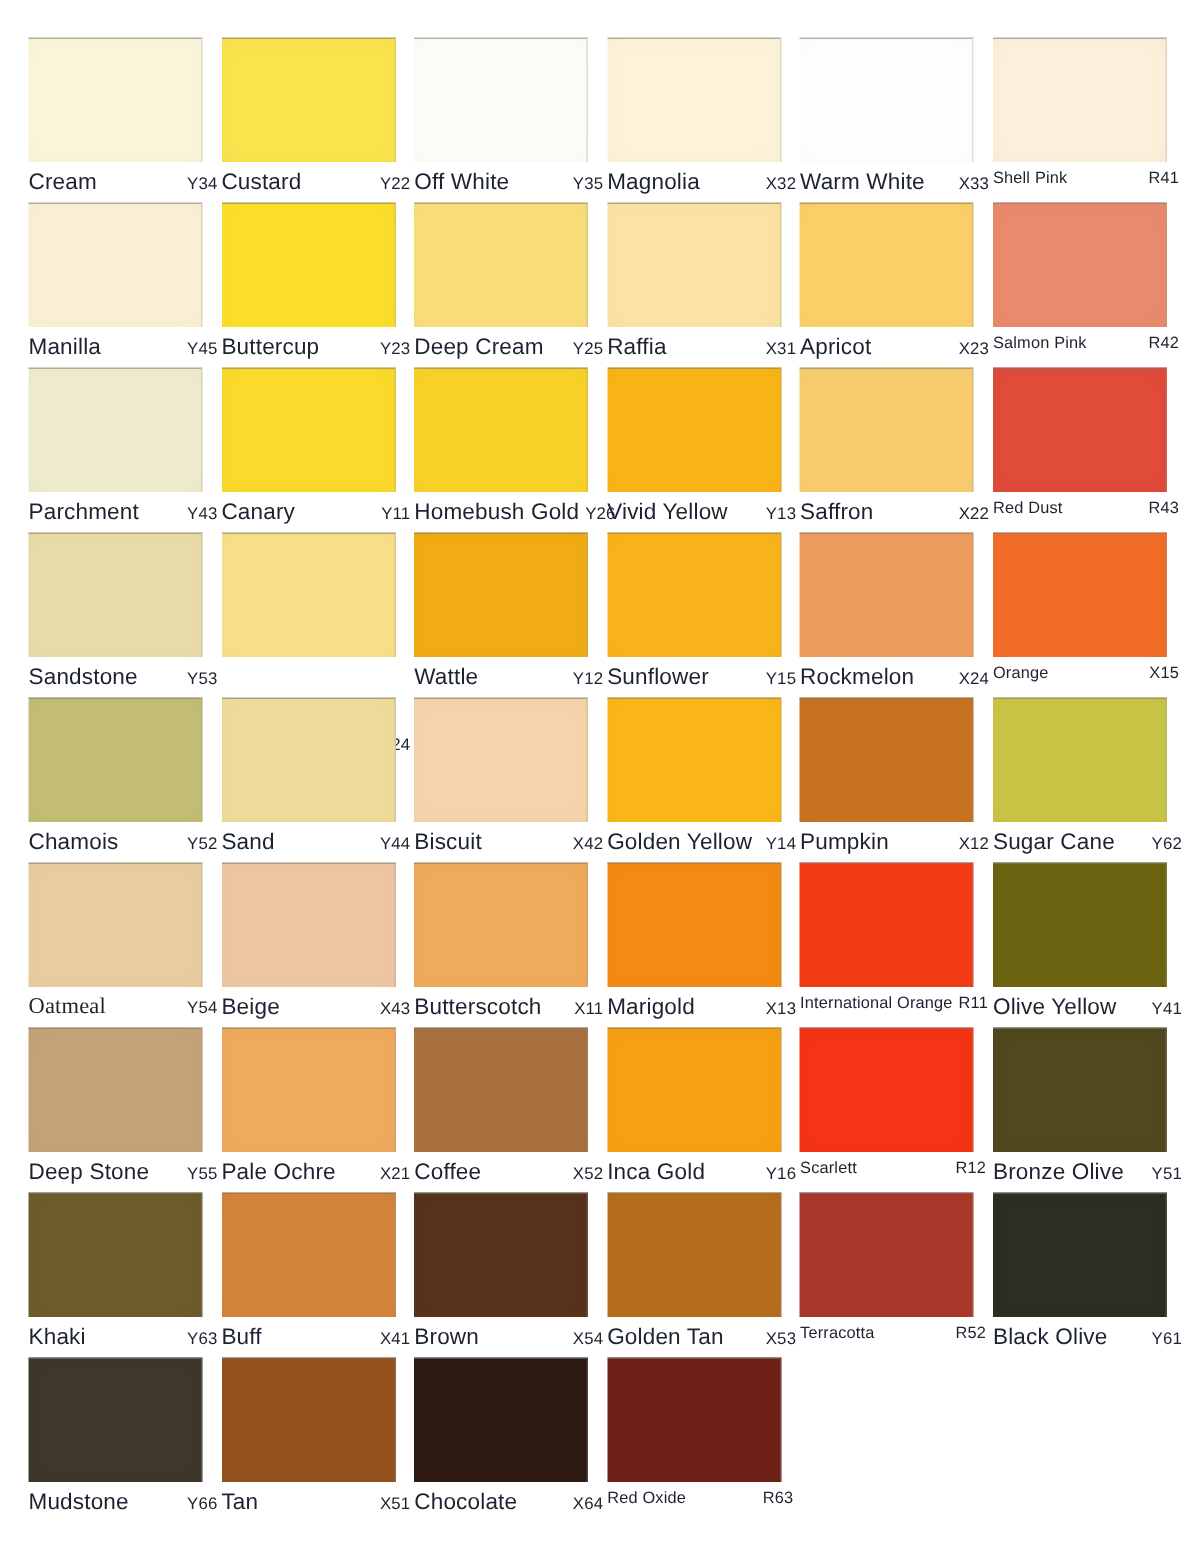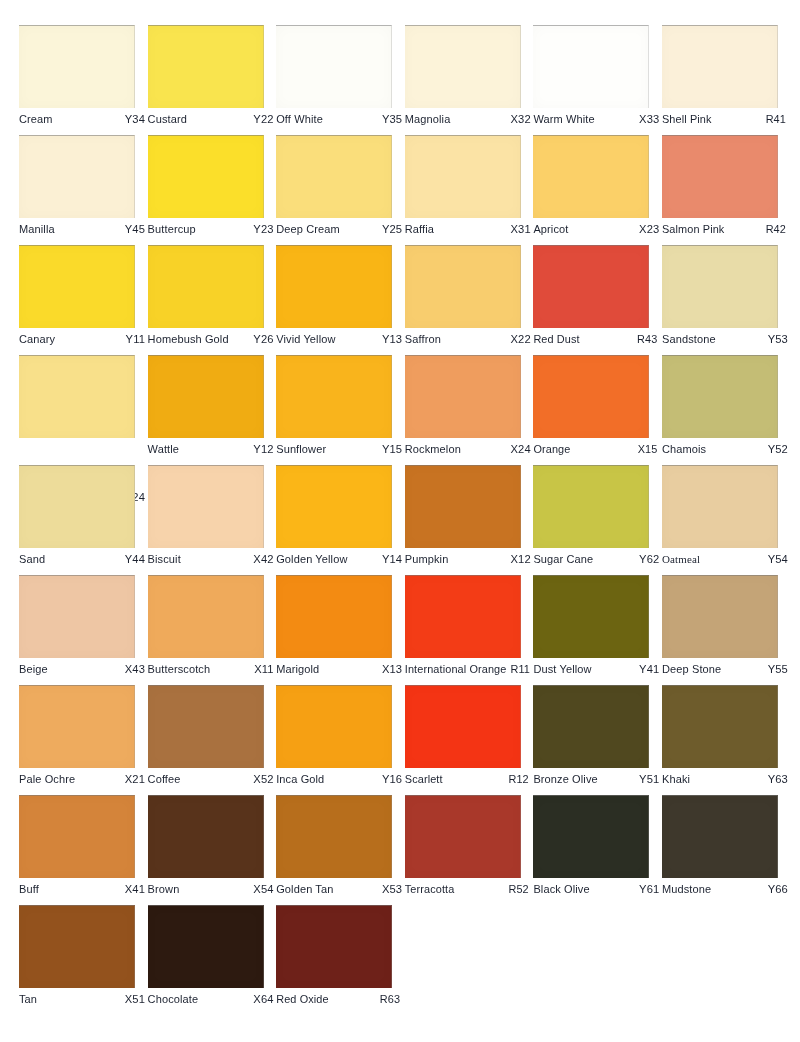--- a/index.html
+++ b/index.html
@@ -56,21 +56,21 @@
     left: 2px;
     top: 88px;
     width: 126px;
     height: 18px;
     display: flex;
     align-items: baseline;
     justify-content: space-between;
     white-space: nowrap;
   }
   .swatch-name {
-    font-size: 11px;
+    font-size: 15px;
     letter-spacing: 0.12px;
     color: #1c2230;
     font-family: "Liberation Sans", sans-serif;
   }
   .swatch-code {
     font-size: 11.2px;
     letter-spacing: 0.12px;
     color: #1c2230;
     font-family: "Liberation Sans", sans-serif;
     padding-left: 4px;
@@ -166,20 +166,27 @@
           <span class="swatch-code" style="color: rgb(28, 34, 48);">X23</span>
         </div>
       </div>
       <div class="swatch-cell col-6">
         <div class="swatch-chip" style="background-color: rgb(233, 138, 108);"></div>
         <div class="swatch-label-row">
           <span class="swatch-name" style="color: rgb(28, 34, 48);">Salmon Pink</span>
           <span class="swatch-code" style="color: rgb(28, 34, 48);">R42</span>
         </div>
       </div>
+      <div class="swatch-cell col-1">
+        <div class="swatch-chip" style="background-color: rgb(238, 236, 205);"></div>
+        <div class="swatch-label-row">
+          <span class="swatch-name" style="color: rgb(28, 34, 48);">Parchment</span>
+          <span class="swatch-code" style="color: rgb(28, 34, 48);">Y43</span>
+        </div>
+      </div>
       <div class="swatch-cell col-2">
         <div class="swatch-chip" style="background-color: rgb(250, 218, 42);"></div>
         <div class="swatch-label-row">
           <span class="swatch-name" style="color: rgb(28, 34, 48);">Canary</span>
           <span class="swatch-code" style="color: rgb(28, 34, 48);">Y11</span>
         </div>
       </div>
       <div class="swatch-cell col-3">
         <div class="swatch-chip" style="background-color: rgb(248, 210, 39);"></div>
         <div class="swatch-label-row">
@@ -323,21 +330,21 @@
       <div class="swatch-cell col-6">
         <div class="swatch-chip" style="background-color: rgb(243, 60, 22);"></div>
         <div class="swatch-label-row">
           <span class="swatch-name" style="color: rgb(28, 34, 48);">International Orange</span>
           <span class="swatch-code" style="color: rgb(28, 34, 48);">R11</span>
         </div>
       </div>
       <div class="swatch-cell col-1">
         <div class="swatch-chip" style="background-color: rgb(108, 100, 17);"></div>
         <div class="swatch-label-row">
-          <span class="swatch-name" style="color: rgb(28, 34, 48);">Dust Yellow</span>
+          <span class="swatch-name" style="color: rgb(28, 34, 48);">Olive Yellow</span>
           <span class="swatch-code" style="color: rgb(28, 34, 48);">Y41</span>
         </div>
       </div>
       <div class="swatch-cell col-2">
         <div class="swatch-chip" style="background-color: rgb(196, 164, 119);"></div>
         <div class="swatch-label-row">
           <span class="swatch-name" style="color: rgb(28, 34, 48);">Deep Stone</span>
           <span class="swatch-code" style="color: rgb(28, 34, 48);">Y55</span>
         </div>
       </div>

